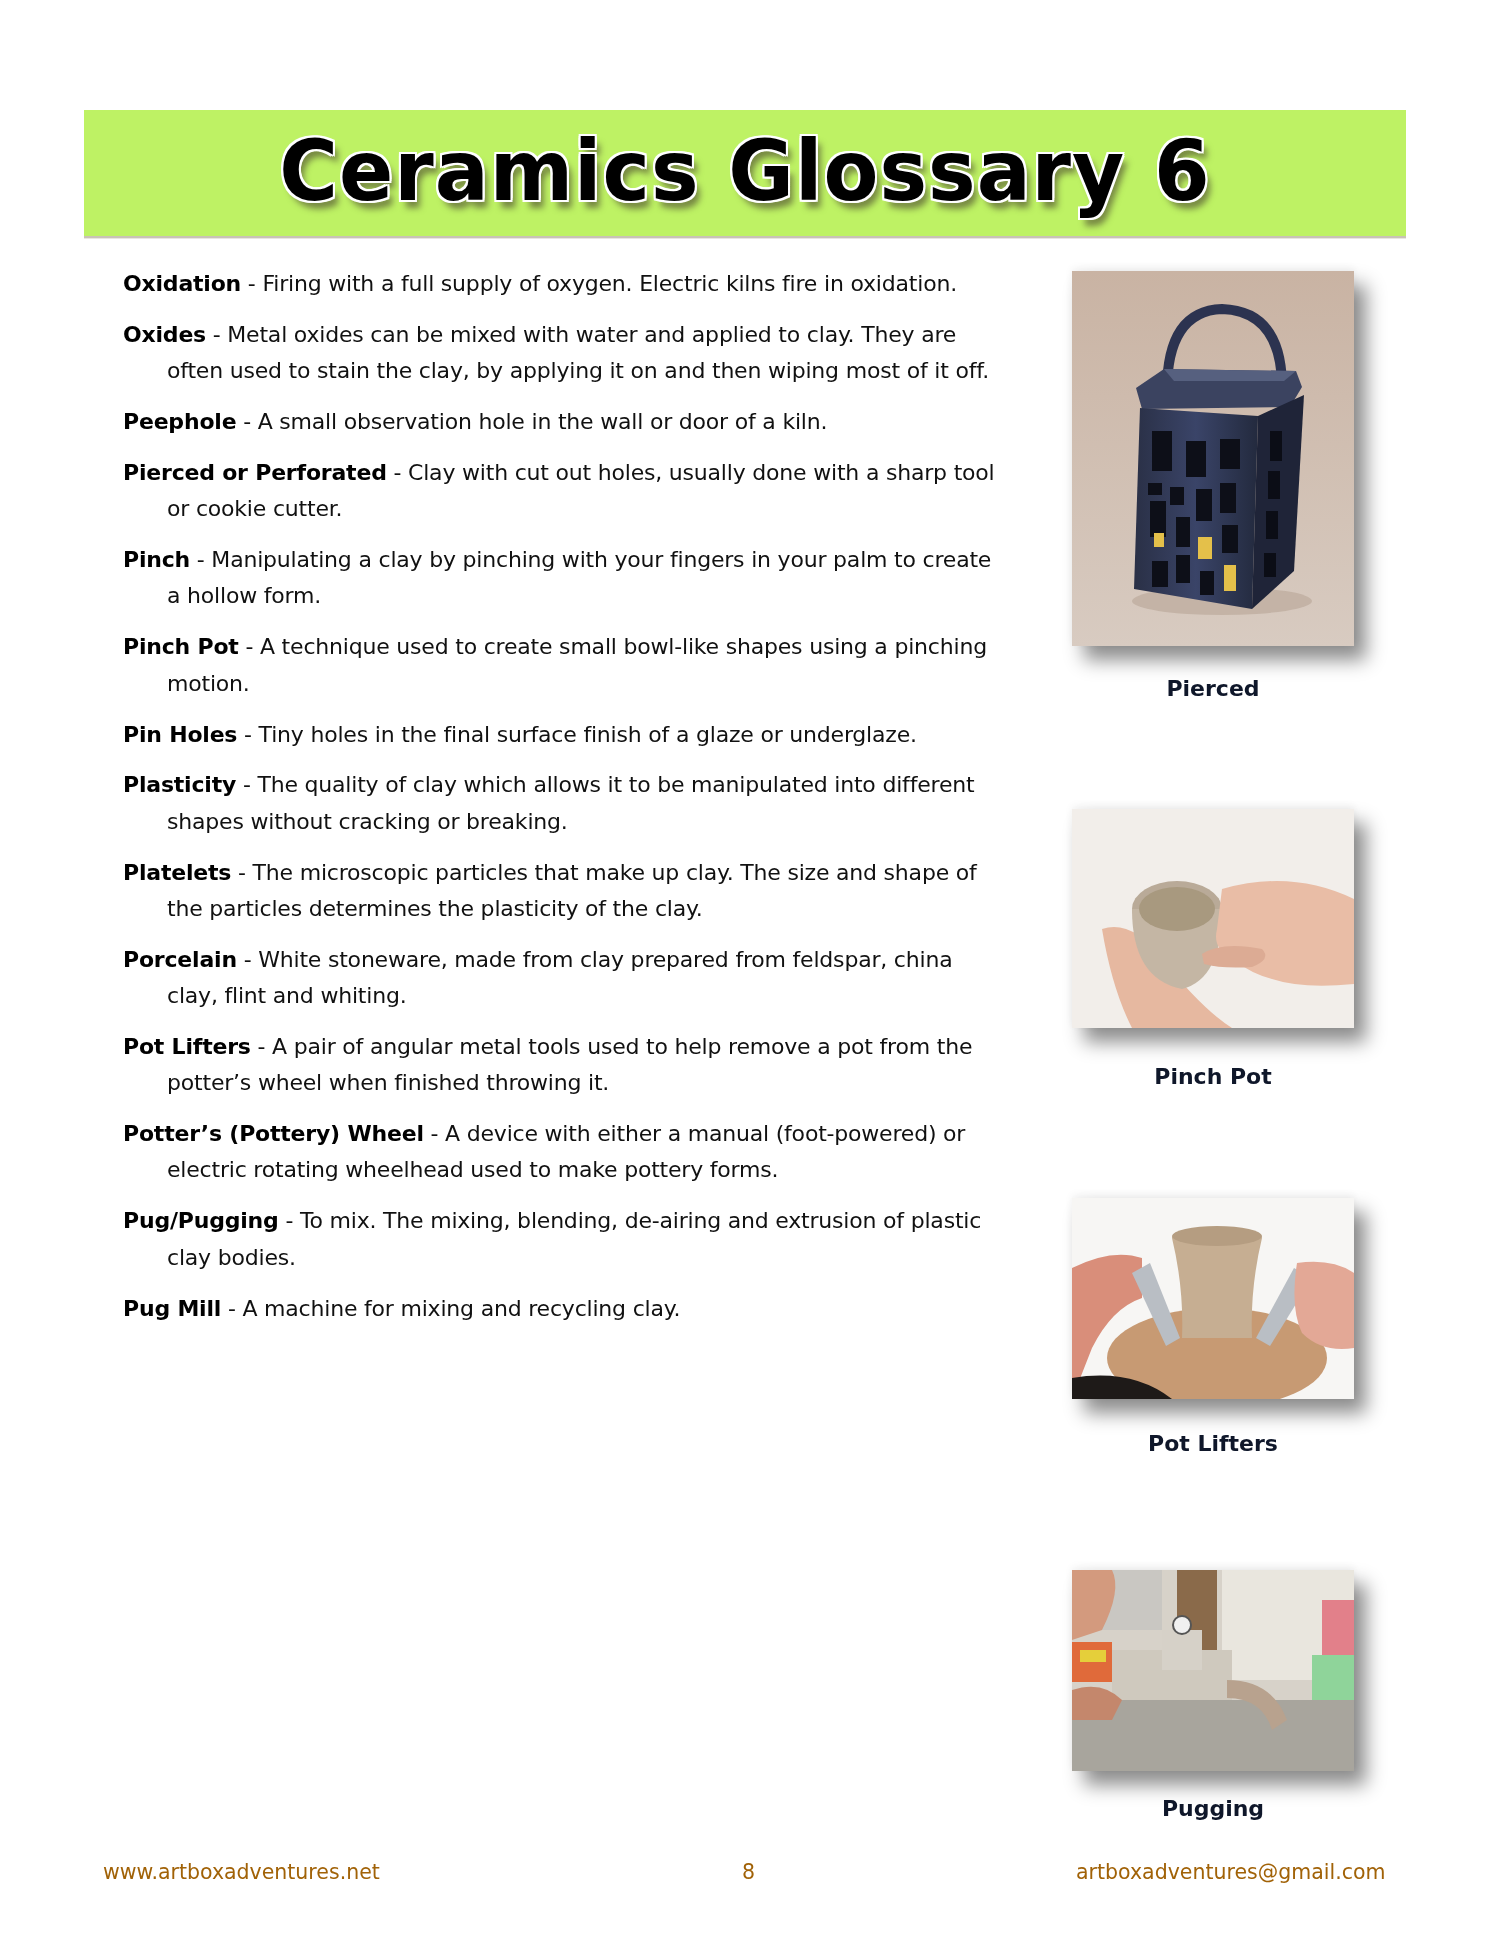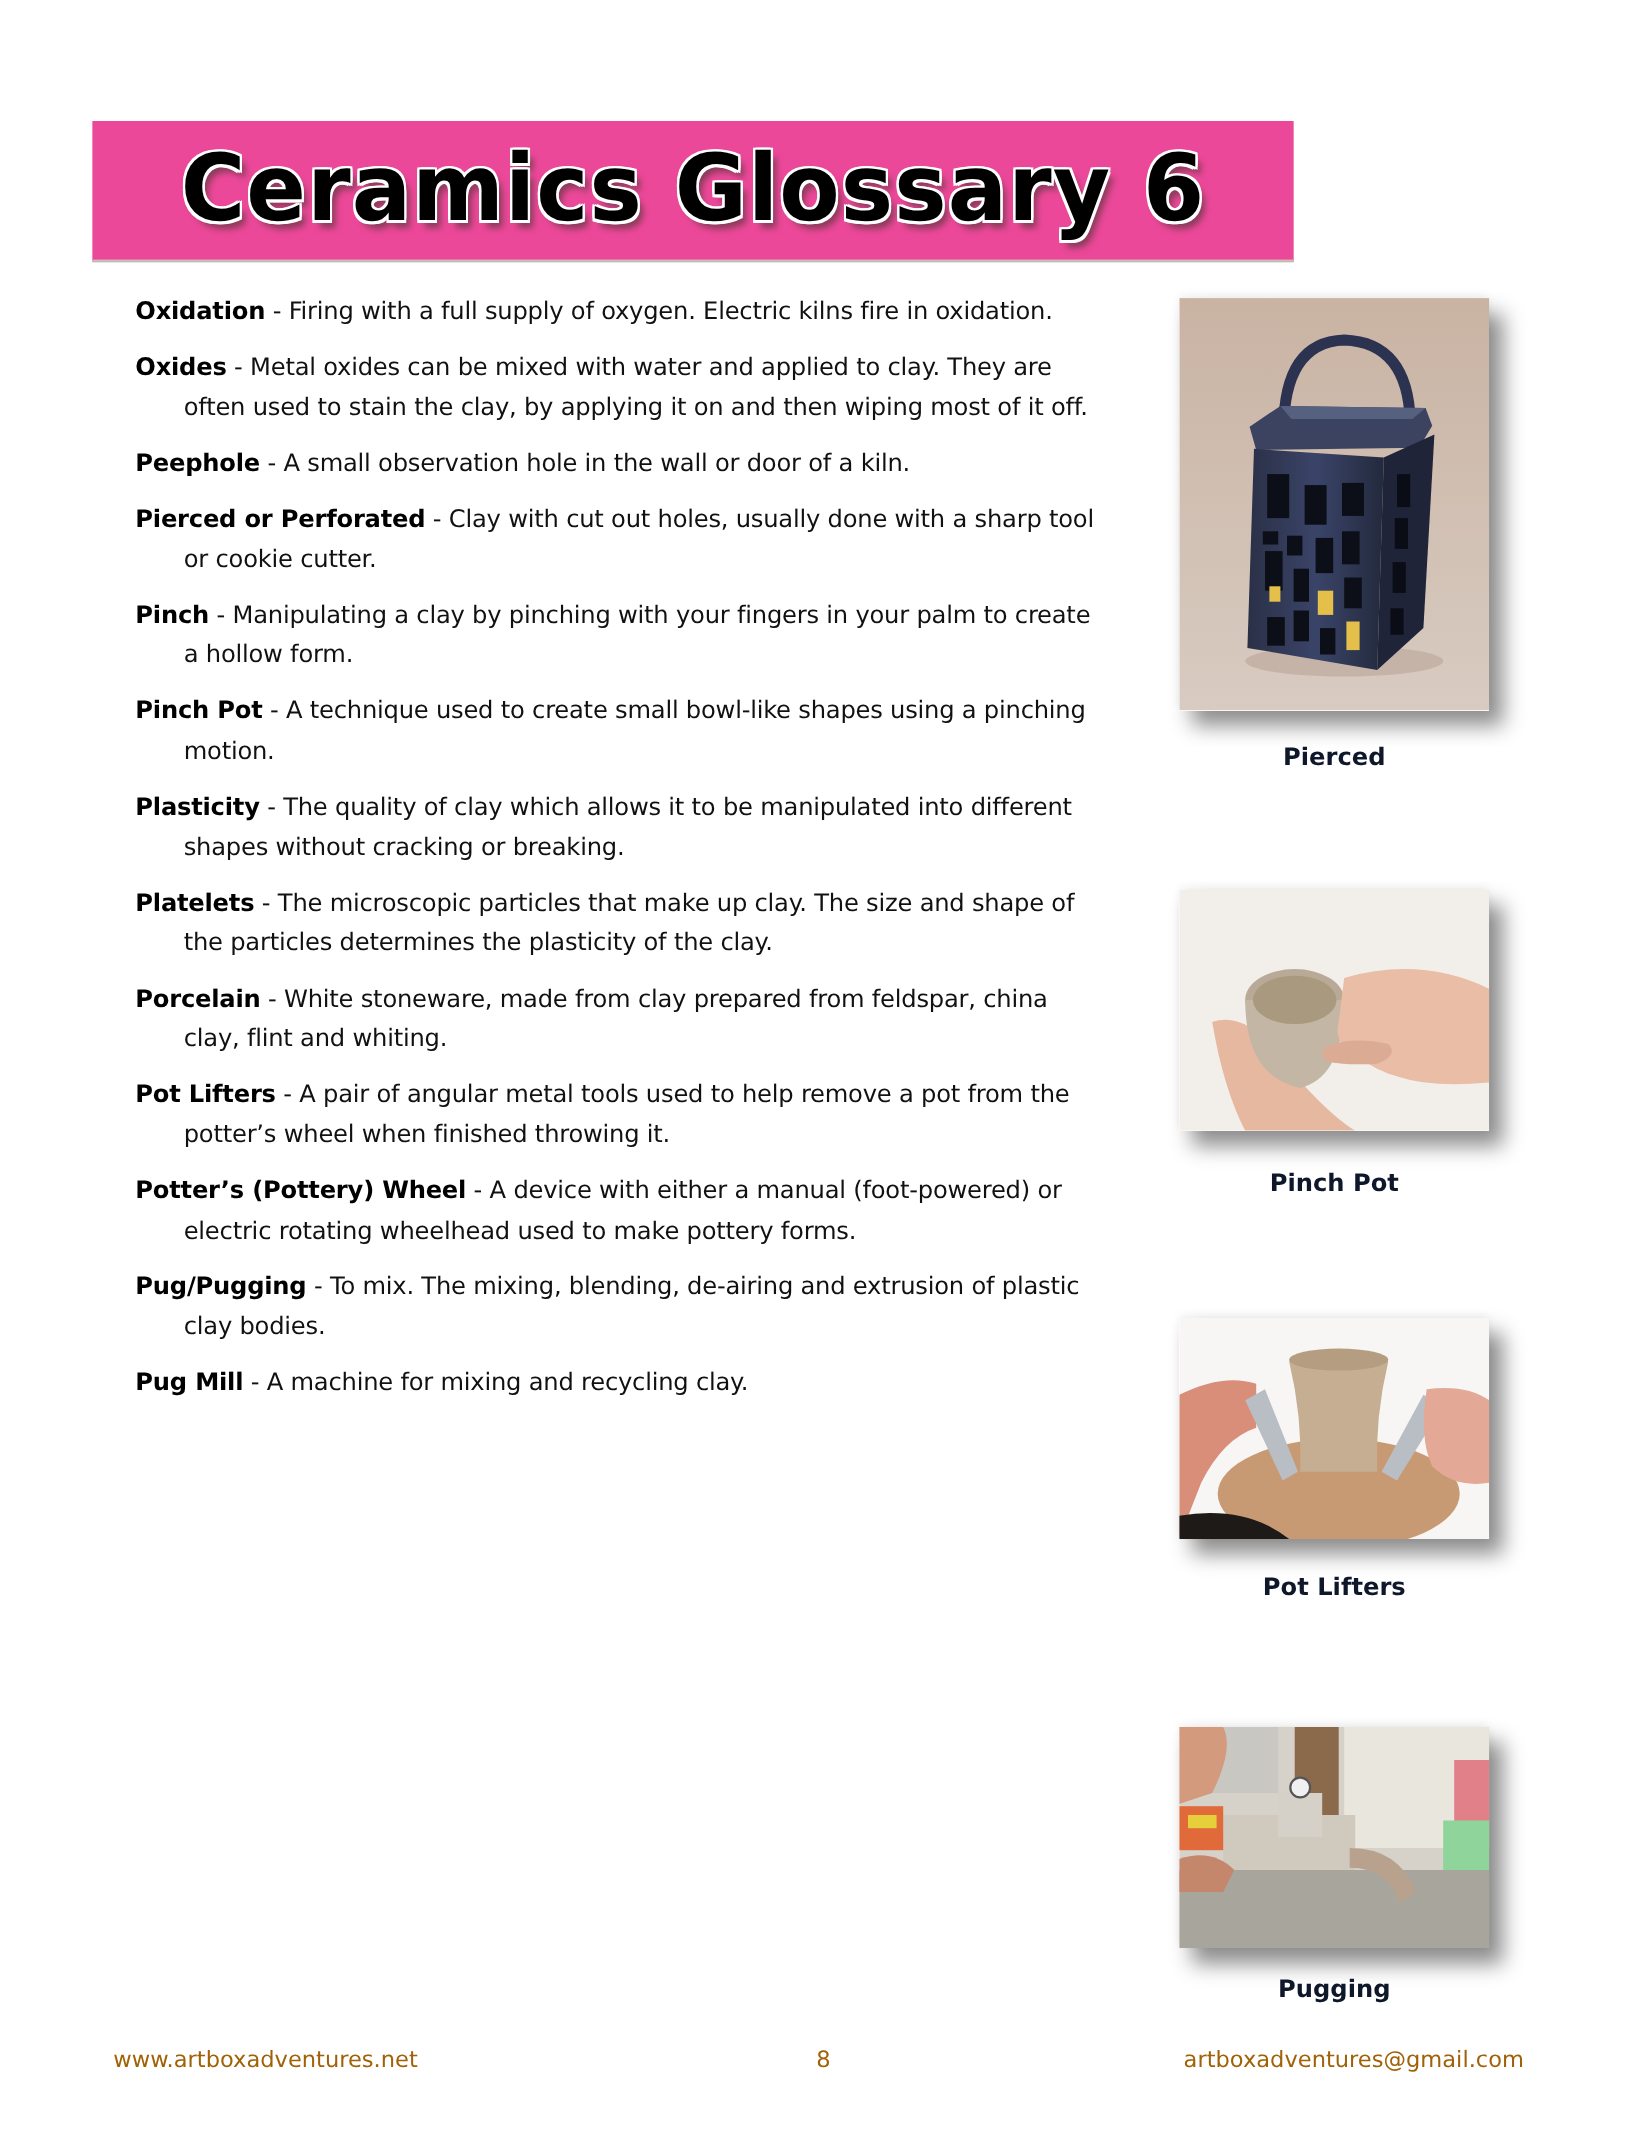--- a/index.html
+++ b/index.html
@@ -1,20 +1,20 @@
 <!DOCTYPE html>
 <html><head>
 <meta charset="utf-8">
 <style>
   html, body { margin:0; padding:0; background:#ffffff; }
   body { width:1500px; height:1941px; position:relative; overflow:hidden;
          font-family:"DejaVu Sans", "Liberation Sans", sans-serif; color:#111; }
 
-  .banner { position:absolute; left:84px; top:110px; width:1092px; height:126px;
-            background:#ec4899; border-bottom:2px solid #c9c2b6; box-shadow:0 1px 0 #e9e6e0; }
+  .banner { position:absolute; left:84px; top:110px; width:1322px; height:126px;
+            background:#bef264; border-bottom:2px solid #c9c2b6; box-shadow:0 1px 0 #e9e6e0; }
   .banner-title { position:absolute; left:0; right:0; top:12px; text-align:center;
             font-family:"DejaVu Sans", sans-serif; font-weight:900; font-size:80px;
             letter-spacing:1px; color:#000; line-height:100px;
             text-shadow:
               -2px -2px 0 #fff, 2px -2px 0 #fff, -2px 2px 0 #fff, 2px 2px 0 #fff,
               0 -2px 0 #fff, 0 2px 0 #fff, -2px 0 0 #fff, 2px 0 0 #fff,
               5px 7px 6px rgba(60,50,40,0.55);
             transform:scaleY(1.05); }
 
   .glossary { position:absolute; left:123px; top:266px; width:885px; }
@@ -41,20 +41,21 @@
   <div class="banner-title">Ceramics Glossary 6</div>
 </div>
 
 <div class="glossary">
   <p class="entry"><span class="term">Oxidation</span><span class="def"> - Firing with a full supply of oxygen. Electric kilns fire in oxidation.</span></p>
   <p class="entry"><span class="term">Oxides</span><span class="def"> -  Metal oxides can be mixed with water and applied to clay. They are often used to stain the clay, by applying it on and then wiping most of it off.</span></p>
   <p class="entry"><span class="term">Peephole</span><span class="def"> - A small observation hole in the wall or door of a kiln.</span></p>
   <p class="entry"><span class="term">Pierced or Perforated</span><span class="def"> - Clay with cut out holes, usually done with a sharp tool or cookie cutter.</span></p>
   <p class="entry"><span class="term">Pinch</span><span class="def"> - Manipulating a clay by pinching with your fingers in your palm to create a hollow form.</span></p>
   <p class="entry"><span class="term">Pinch Pot</span><span class="def"> - A technique used to create small bowl-like shapes using a pinching motion.</span></p>
+  <p class="entry"><span class="term">Pin Holes</span><span class="def"> - Tiny holes in the final surface finish of a glaze or underglaze.</span></p>
   <p class="entry"><span class="term">Plasticity</span><span class="def"> -  The quality of clay which allows it to be manipulated into different shapes without cracking or breaking.</span></p>
   <p class="entry"><span class="term">Platelets</span><span class="def"> - The microscopic particles that make up clay. The size and shape of the particles determines the plasticity of the clay.</span></p>
   <p class="entry"><span class="term">Porcelain</span><span class="def"> - White stoneware, made from clay prepared from feldspar, china clay, flint and whiting.</span></p>
   <p class="entry"><span class="term">Pot Lifters</span><span class="def">  - A pair of angular metal tools used to help remove a pot from the potter’s wheel when finished throwing it.</span></p>
   <p class="entry"><span class="term">Potter’s (Pottery) Wheel</span><span class="def"> - A device with either a manual (foot-powered) or electric rotating wheelhead used to make pottery forms.</span></p>
   <p class="entry"><span class="term">Pug/Pugging</span><span class="def"> - To mix. The mixing, blending, de-airing and extrusion of plastic clay bodies.</span></p>
   <p class="entry"><span class="term">Pug Mill</span><span class="def"> - A machine for mixing and recycling clay.</span></p>
 </div>
 
 <div class="figure" style="top:271px;">

